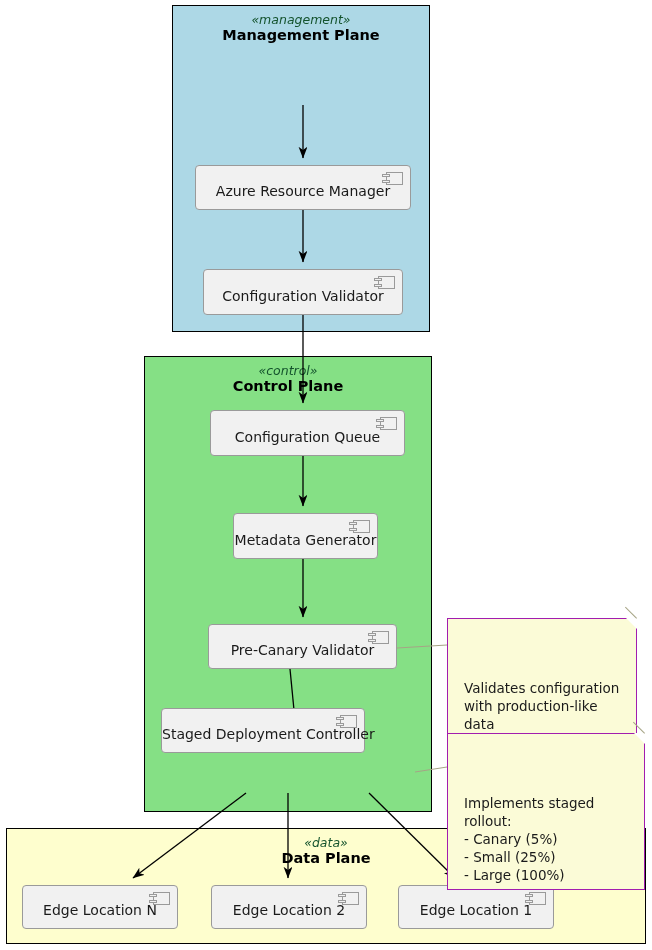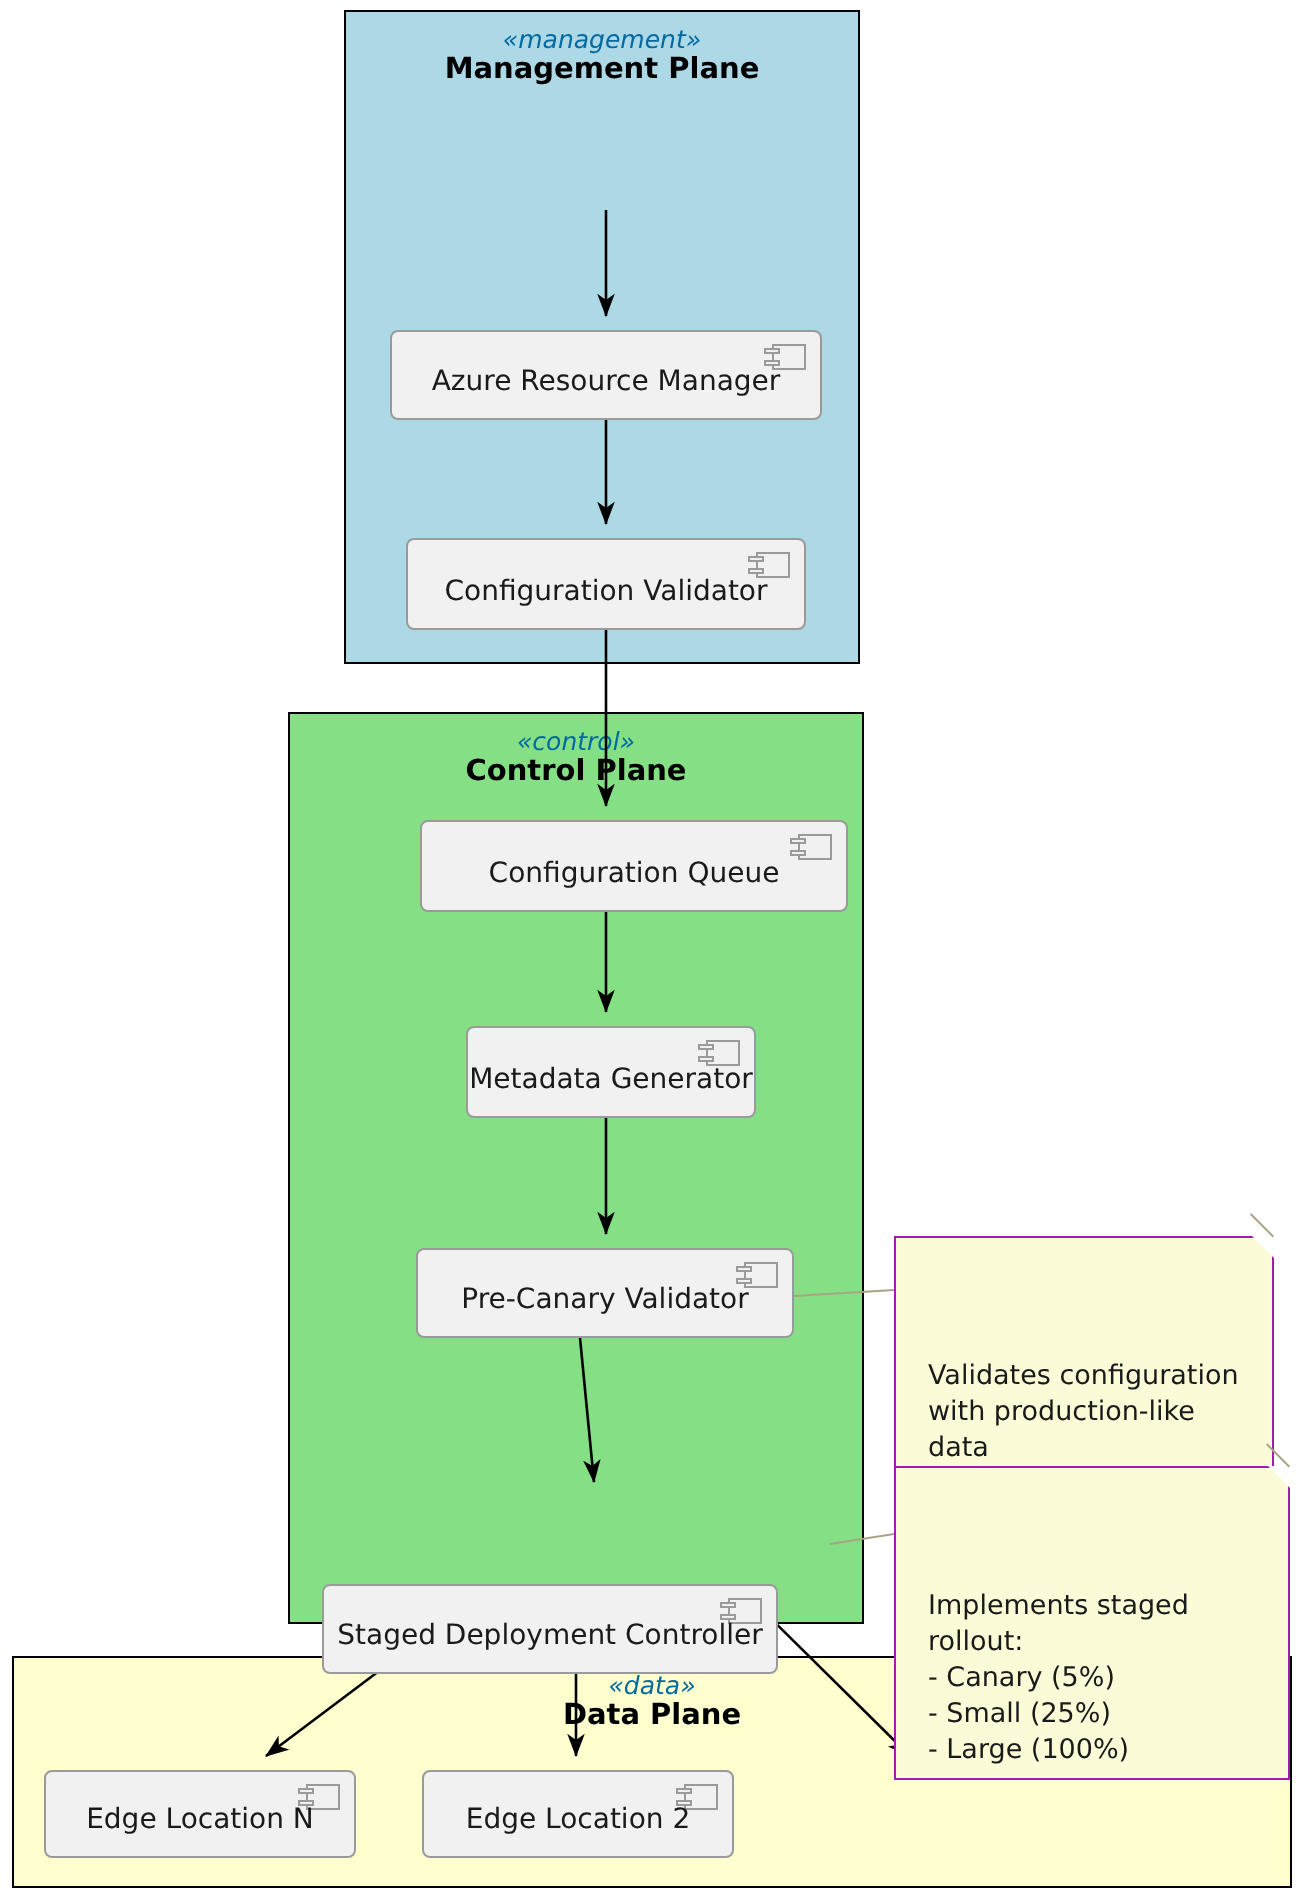--- a/index.html
+++ b/index.html
@@ -33,21 +33,21 @@
     box-sizing: border-box;
     border: 1px solid #000000;
     z-index: 1;
   }
   .package .pkg-stereo {
     position: absolute;
     left: 0; right: 0;
     text-align: center;
     font-style: italic;
     font-size: 12.5px;
-    color: #0369a1;
+    color: #14532d;
     line-height: 15px;
   }
   .package .pkg-title {
     position: absolute;
     left: 0; right: 0;
     text-align: center;
     font-weight: bold;
     font-size: 14.5px;
     color: #000000;
     line-height: 17px;
@@ -182,21 +182,21 @@
 
   <div class="component" id="cmp-validator" style="left: 203px; top: 269px; width: 200px; height: 46px;">
     <span class="comp-icon">
       <span class="body"></span>
         <span class="tab t1"></span>
         <span class="tab t2"></span>
     </span>
     <span class="comp-label">Configuration Validator</span>
   </div>
 
-  <div class="component" id="cmp-queue" style="left: 210px; top: 410px; width: 214px; height: 46px;">
+  <div class="component" id="cmp-queue" style="left: 210px; top: 410px; width: 195px; height: 46px;">
     <span class="comp-icon">
       <span class="body"></span>
         <span class="tab t1"></span>
         <span class="tab t2"></span>
     </span>
     <span class="comp-label">Configuration Queue</span>
   </div>
 
   <div class="component" id="cmp-metadata" style="left: 196px; top: 513px; width: 145px; height: 46px; margin-left: 37px;">
     <span class="comp-icon">
@@ -209,21 +209,21 @@
 
   <div class="component" id="cmp-precanary" style="left: 208px; top: 624px; width: 189px; height: 45px;">
     <span class="comp-icon">
       <span class="body"></span>
         <span class="tab t1"></span>
         <span class="tab t2"></span>
     </span>
     <span class="comp-label">Pre-Canary Validator</span>
   </div>
 
-  <div class="component" id="cmp-staged" style="left: 161px; top: 792px; width: 228px; height: 45px;">
+  <div class="component" id="cmp-staged" style="left: 161px; top: 708px; width: 204px; height: 45px;">
     <span class="comp-icon">
       <span class="body"></span>
         <span class="tab t1"></span>
         <span class="tab t2"></span>
     </span>
     <span class="comp-label">Staged Deployment Controller</span>
   </div>
 
   <div class="component" id="cmp-edgeN" style="left: 22px; top: 885px; width: 156px; height: 44px;">
     <span class="comp-icon">
@@ -236,20 +236,28 @@
 
   <div class="component" id="cmp-edge2" style="left: 211px; top: 885px; width: 156px; height: 44px;">
     <span class="comp-icon">
       <span class="body"></span>
         <span class="tab t1"></span>
         <span class="tab t2"></span>
     </span>
     <span class="comp-label">Edge Location 2</span>
   </div>
 
+  <div class="component" id="cmp-edge1" style="left: 398px; top: 885px; width: 156px; height: 44px;">
+    <span class="comp-icon">
+      <span class="body"></span>
+        <span class="tab t1"></span>
+        <span class="tab t2"></span>
+    </span>
+    <span class="comp-label">Edge Location 1</span>
+  </div>
 
   <div class="note" id="note-precanary" style="left: 447px; top: 618px; width: 190px; min-height: 59px; background: rgb(251, 251, 215);">
     <span class="fold-tri"></span>
     <span class="fold-line"></span>
     <span>Validates configuration
 with production-like data
 before propagation</span>
   </div>
 
   <div class="note" id="note-staged" style="left: 447px; top: 733px; width: 198px; min-height: 77px; background: rgb(251, 251, 215);">

